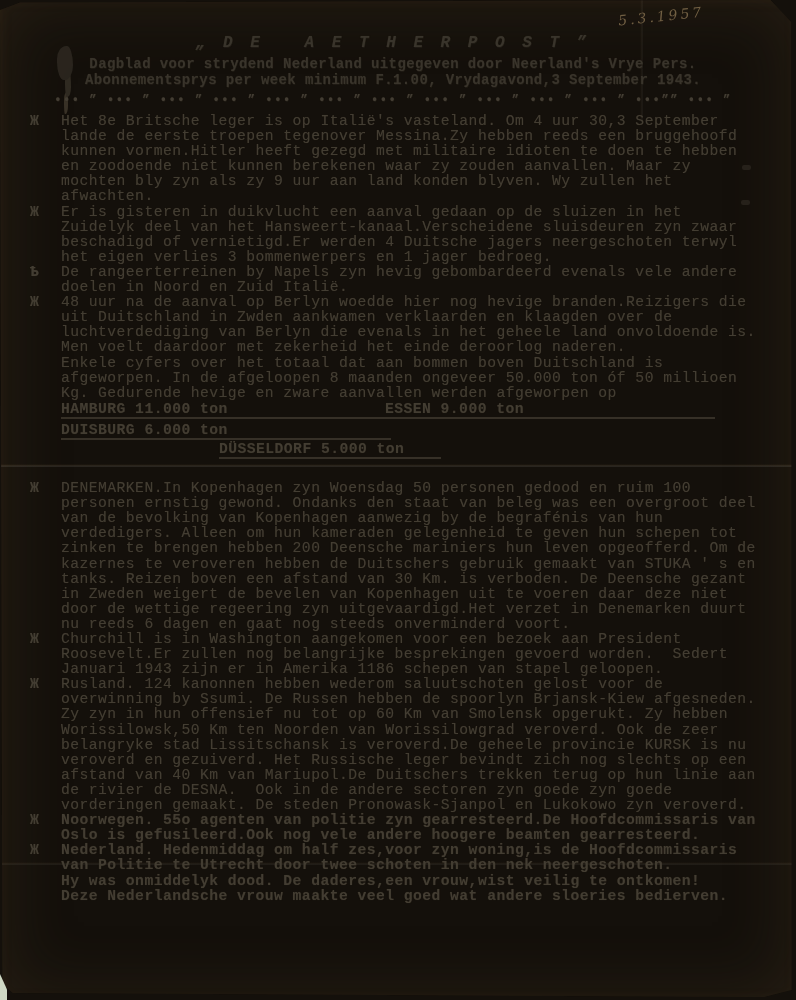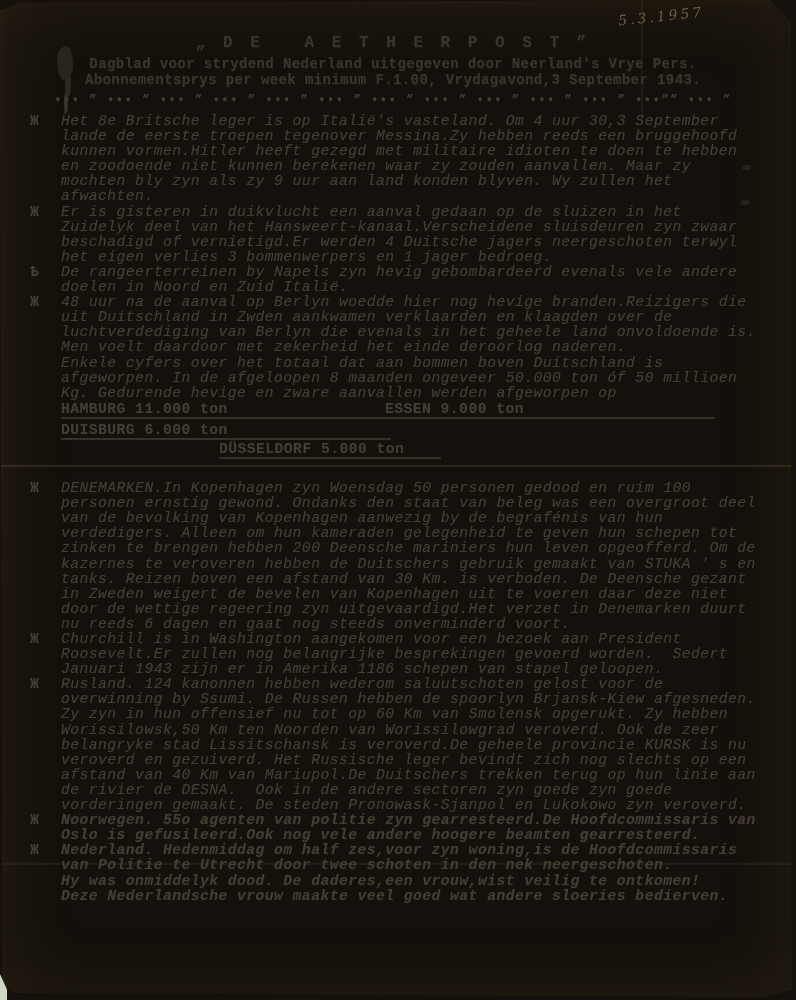--- a/index.html
+++ b/index.html
@@ -38,30 +38,30 @@
   .handwriting{
     position:absolute;left:618px;top:8px;
     font-family:"DejaVu Serif","Liberation Serif",serif;
     font-style:italic;font-size:14px;letter-spacing:3px;
     color:rgba(128,108,76,.85);transform:rotate(-6deg);
   }
   
   .masthead{position:absolute;left:30px;right:40px;top:34px;text-align:center;
     color:#39342b;font-weight:bold;
     text-shadow:0 0 1px rgba(56,50,40,.55), 0.5px 0.5px 0 rgba(56,50,40,.25);}
-  .mast-title{font-size:16px;letter-spacing:4px;margin-bottom:4px;white-space:pre;}
+  .mast-title{font-size:16px;letter-spacing:4px;margin-bottom:4px;white-space:pre;font-style:italic;}
   .mast-line{font-size:14px;line-height:16px;letter-spacing:0.4px;white-space:pre;}
   .mast-sep{font-size:12px;letter-spacing:1.6px;margin-top:5px;color:#433d33;white-space:pre;}
   
   .content{position:absolute;left:30px;right:34px;top:114px;bottom:30px;
     color:#433d32;font-size:14.7px;line-height:15.1px;letter-spacing:0.45px;
     text-shadow:0 0 0.7px rgba(62,56,44,.65);}
   .para{position:relative;padding-left:31px;margin:0;}
   .para .bullet{position:absolute;left:0;top:0;width:24px;font-weight:bold;}
-  .para .ptext{white-space:pre-wrap;font-style:italic;}
+  .para .ptext{white-space:pre-wrap;}
   .para.bold{font-weight:bold;text-shadow:0 0 1px rgba(52,46,36,.7);}
   
   .ton-table{padding-left:31px;margin:1px 0 4px 0;font-weight:bold;
     text-shadow:0 0 0.9px rgba(56,50,40,.6);}
   .ton-row{display:flex;margin-bottom:2px;}
   .ton-cell{border-bottom:2px solid rgba(62,56,45,.82);white-space:pre;}
   .ton-cell.left{width:324px;}
   .ton-cell.right{width:330px;}
   .ton-footer{margin-top:2px;}
   .ton-footer .ton-cell.center{display:inline-block;margin-left:158px;width:222px;}

